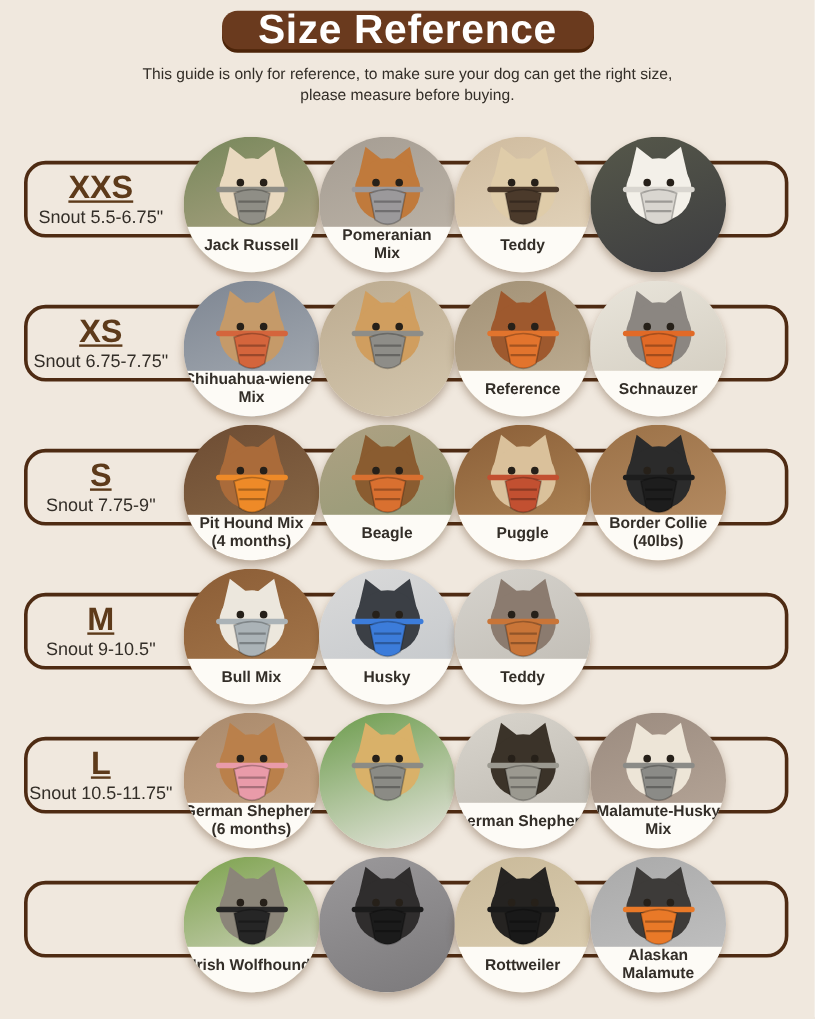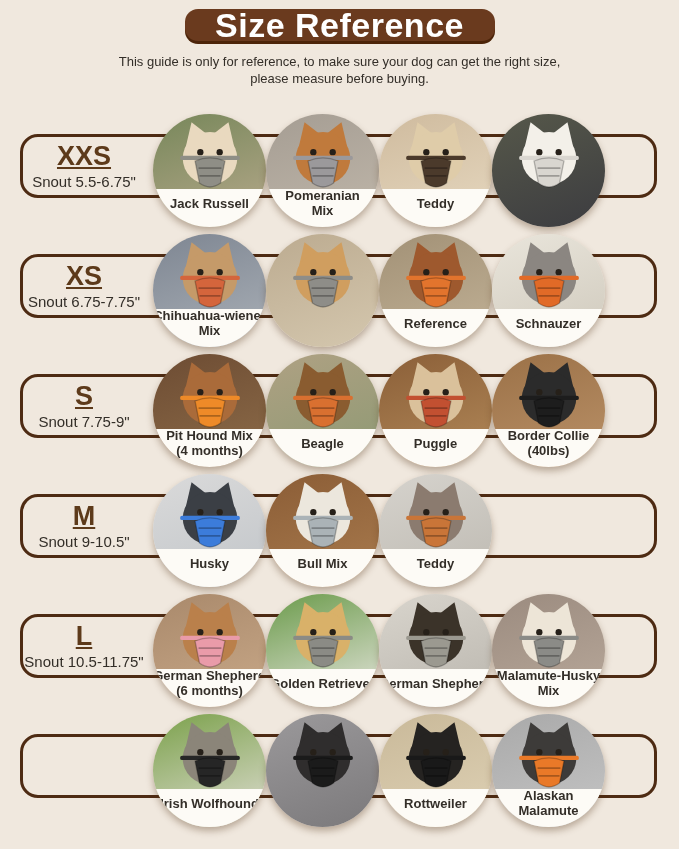--- a/index.html
+++ b/index.html
@@ -358,57 +358,57 @@
   </section>
 
   <section class="row">
     <div class="row-box"></div>
     <div class="size-block">
       <div class="size-name">M</div>
       <div class="size-snout">Snout 9-10.5"</div>
     </div>
     <div class="dogs">
   <figure class="dog">
+    <div class="photo" style="--c1:#8b5d36;--c2:#a97b4e">
+      <svg width="88" height="88" viewBox="0 0 100 100" aria-hidden="true">
+        <g fill="#ece7dd">
+          <path d="M22,36 L29,6 L47,20 Z"></path>
+          <path d="M78,36 L71,6 L53,20 Z"></path>
+          <ellipse cx="50" cy="47" rx="31" ry="30"></ellipse>
+        </g>
+        <circle cx="39" cy="40" r="3.6" fill="#262019"></circle>
+        <circle cx="61" cy="40" r="3.6" fill="#262019"></circle>
+        <g fill="#abb3b7">
+          <rect x="16" y="44" width="68" height="5" rx="2.5"></rect>
+          <path d="M33,50 Q50,43 67,50 L62,75 Q50,84 38,75 Z" stroke="rgba(0,0,0,0.25)" stroke-width="1.5"></path>
+        </g>
+        <path d="M37,58 H63 M38,67 H62" stroke="rgba(0,0,0,0.28)" stroke-width="2" fill="none"></path>
+      </svg>
+    </div>
+    <figcaption class="chord">Bull Mix</figcaption>
+  </figure>
+
+  <figure class="dog">
     <div class="photo" style="--c1:#dadada;--c2:#c1c5c9">
       <svg width="88" height="88" viewBox="0 0 100 100" aria-hidden="true">
         <g fill="#3b3f45">
           <path d="M22,36 L29,6 L47,20 Z"></path>
           <path d="M78,36 L71,6 L53,20 Z"></path>
           <ellipse cx="50" cy="47" rx="31" ry="30"></ellipse>
         </g>
         <circle cx="39" cy="40" r="3.6" fill="#262019"></circle>
         <circle cx="61" cy="40" r="3.6" fill="#262019"></circle>
         <g fill="#3c7cda">
           <rect x="16" y="44" width="68" height="5" rx="2.5"></rect>
           <path d="M33,50 Q50,43 67,50 L62,75 Q50,84 38,75 Z" stroke="rgba(0,0,0,0.25)" stroke-width="1.5"></path>
         </g>
         <path d="M37,58 H63 M38,67 H62" stroke="rgba(0,0,0,0.28)" stroke-width="2" fill="none"></path>
       </svg>
     </div>
     <figcaption class="chord">Husky</figcaption>
-  </figure>
-
-  <figure class="dog">
-    <div class="photo" style="--c1:#8b5d36;--c2:#a97b4e">
-      <svg width="88" height="88" viewBox="0 0 100 100" aria-hidden="true">
-        <g fill="#ece7dd">
-          <path d="M22,36 L29,6 L47,20 Z"></path>
-          <path d="M78,36 L71,6 L53,20 Z"></path>
-          <ellipse cx="50" cy="47" rx="31" ry="30"></ellipse>
-        </g>
-        <circle cx="39" cy="40" r="3.6" fill="#262019"></circle>
-        <circle cx="61" cy="40" r="3.6" fill="#262019"></circle>
-        <g fill="#abb3b7">
-          <rect x="16" y="44" width="68" height="5" rx="2.5"></rect>
-          <path d="M33,50 Q50,43 67,50 L62,75 Q50,84 38,75 Z" stroke="rgba(0,0,0,0.25)" stroke-width="1.5"></path>
-        </g>
-        <path d="M37,58 H63 M38,67 H62" stroke="rgba(0,0,0,0.28)" stroke-width="2" fill="none"></path>
-      </svg>
-    </div>
-    <figcaption class="chord">Bull Mix</figcaption>
   </figure>
 
 
   <figure class="dog">
     <div class="photo" style="--c1:#d6d3cd;--c2:#bdb9b1">
       <svg width="88" height="88" viewBox="0 0 100 100" aria-hidden="true">
         <g fill="#8b7b6f">
           <path d="M22,36 L29,6 L47,20 Z"></path>
           <path d="M78,36 L71,6 L53,20 Z"></path>
           <ellipse cx="50" cy="47" rx="31" ry="30"></ellipse>
@@ -465,21 +465,20 @@
         </g>
         <circle cx="39" cy="40" r="3.6" fill="#262019"></circle>
         <circle cx="61" cy="40" r="3.6" fill="#262019"></circle>
         <g fill="#8b8b85">
           <rect x="16" y="44" width="68" height="5" rx="2.5"></rect>
           <path d="M33,50 Q50,43 67,50 L62,75 Q50,84 38,75 Z" stroke="rgba(0,0,0,0.25)" stroke-width="1.5"></path>
         </g>
         <path d="M37,58 H63 M38,67 H62" stroke="rgba(0,0,0,0.28)" stroke-width="2" fill="none"></path>
       </svg>
     </div>
-    <figcaption class="chord">Golden Retriever</figcaption>
   </figure>
 
   <figure class="dog">
     <div class="photo" style="--c1:#d9d5cd;--c2:#b9b5ad">
       <svg width="88" height="88" viewBox="0 0 100 100" aria-hidden="true">
         <g fill="#3b3329">
           <path d="M22,36 L29,6 L47,20 Z"></path>
           <path d="M78,36 L71,6 L53,20 Z"></path>
           <ellipse cx="50" cy="47" rx="31" ry="30"></ellipse>
         </g>

